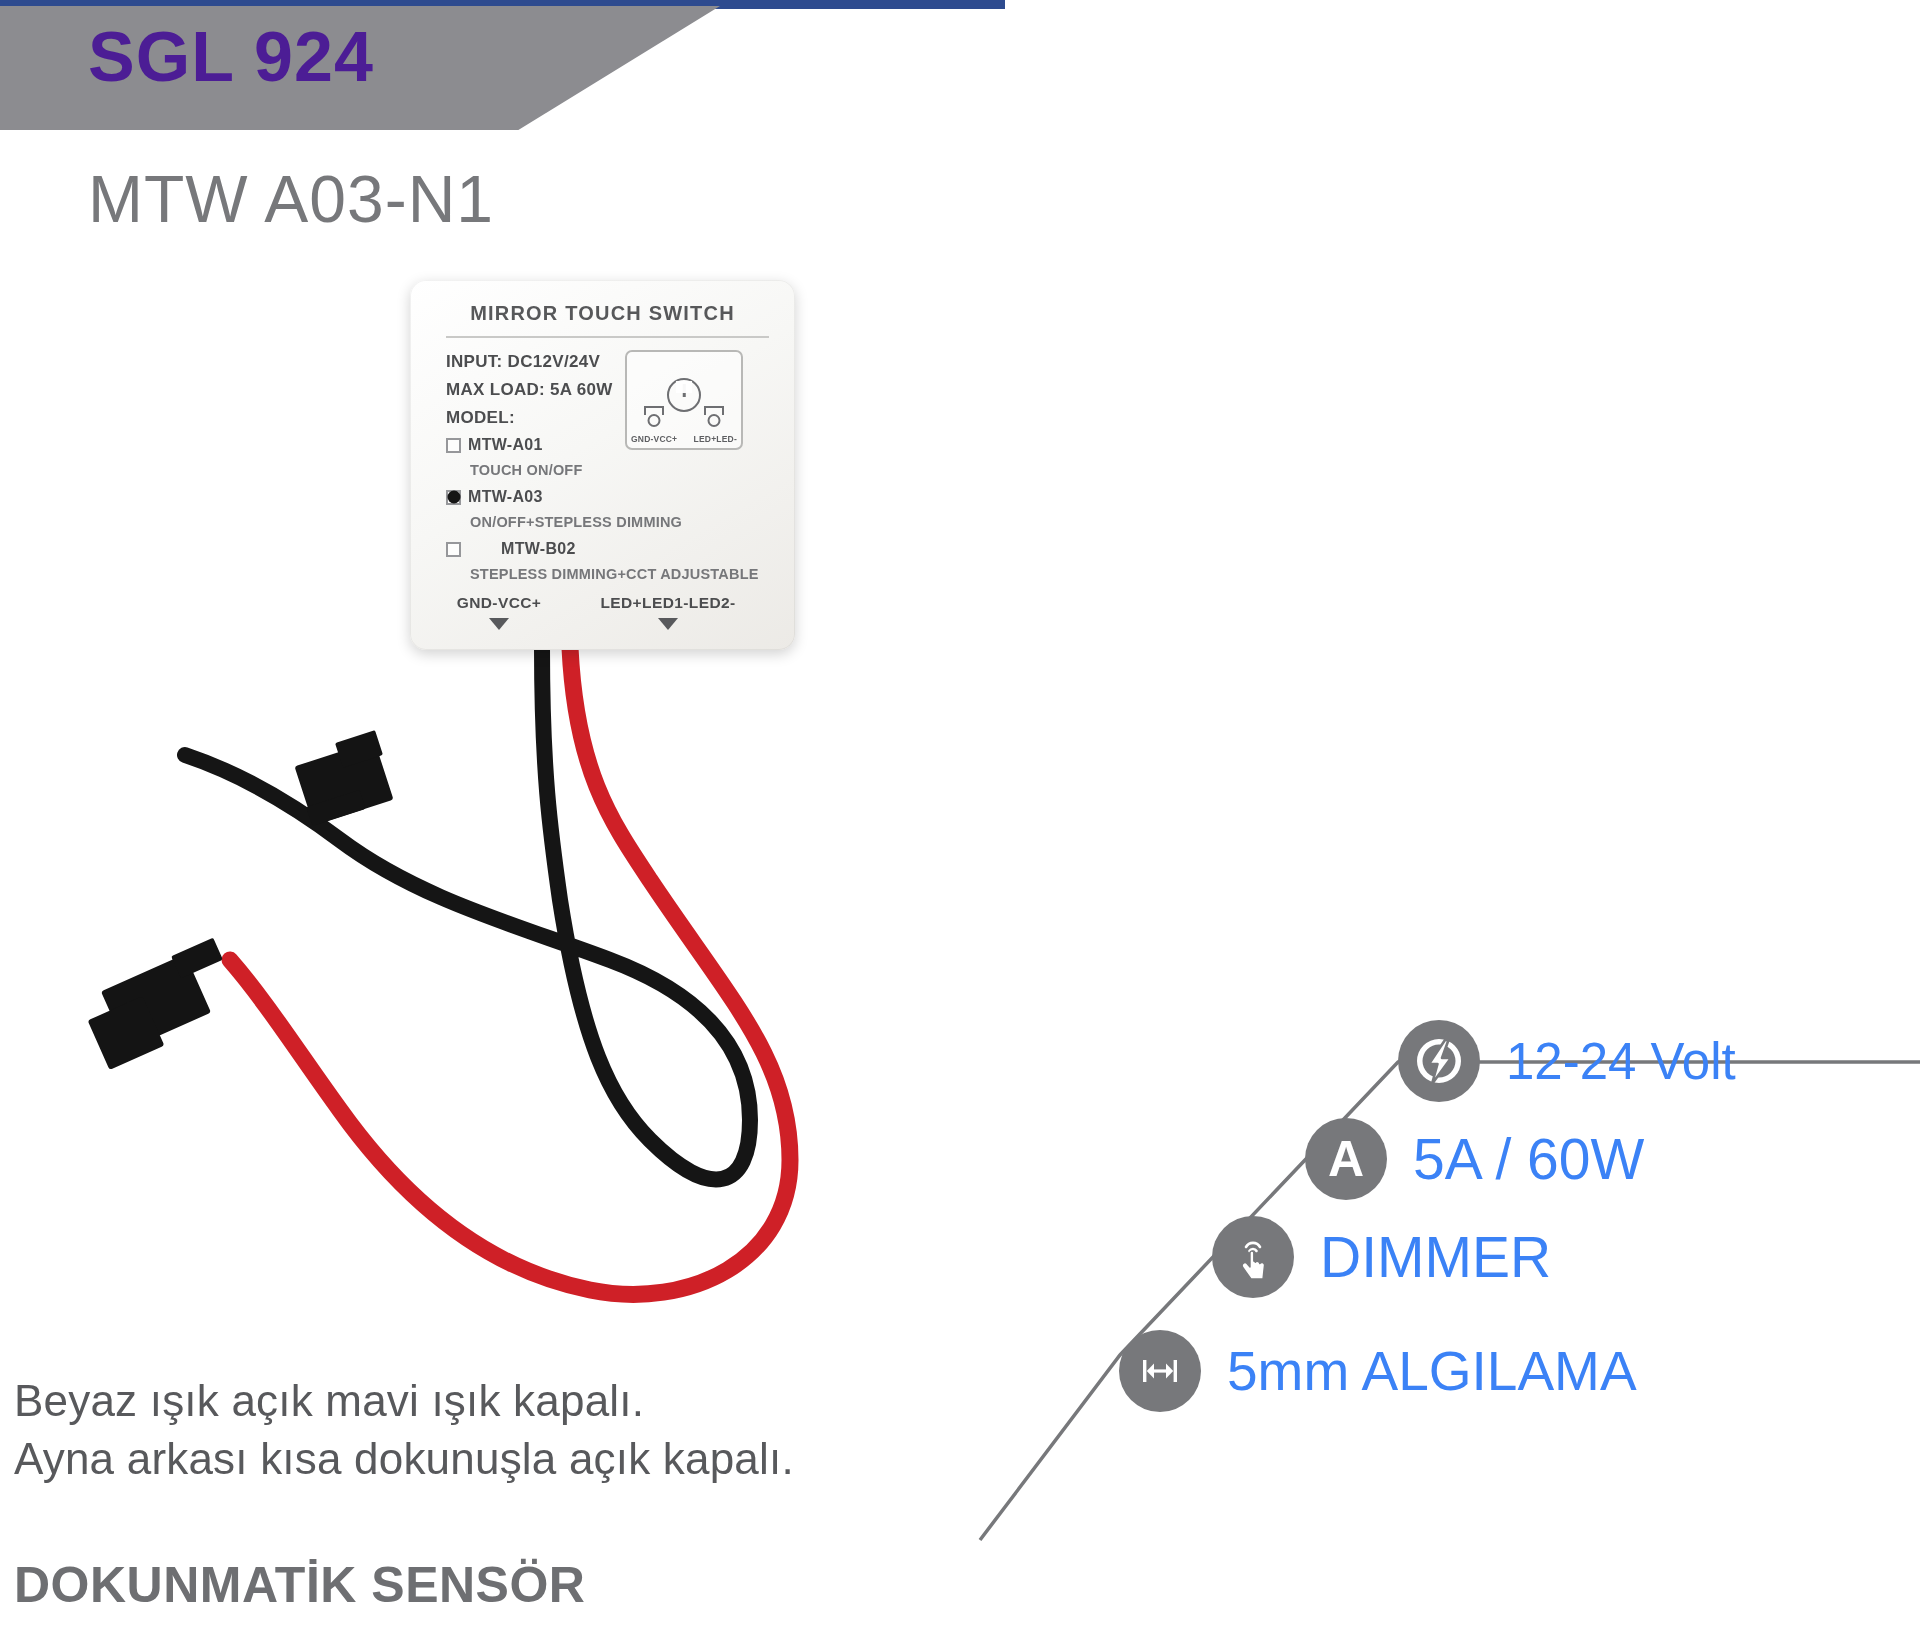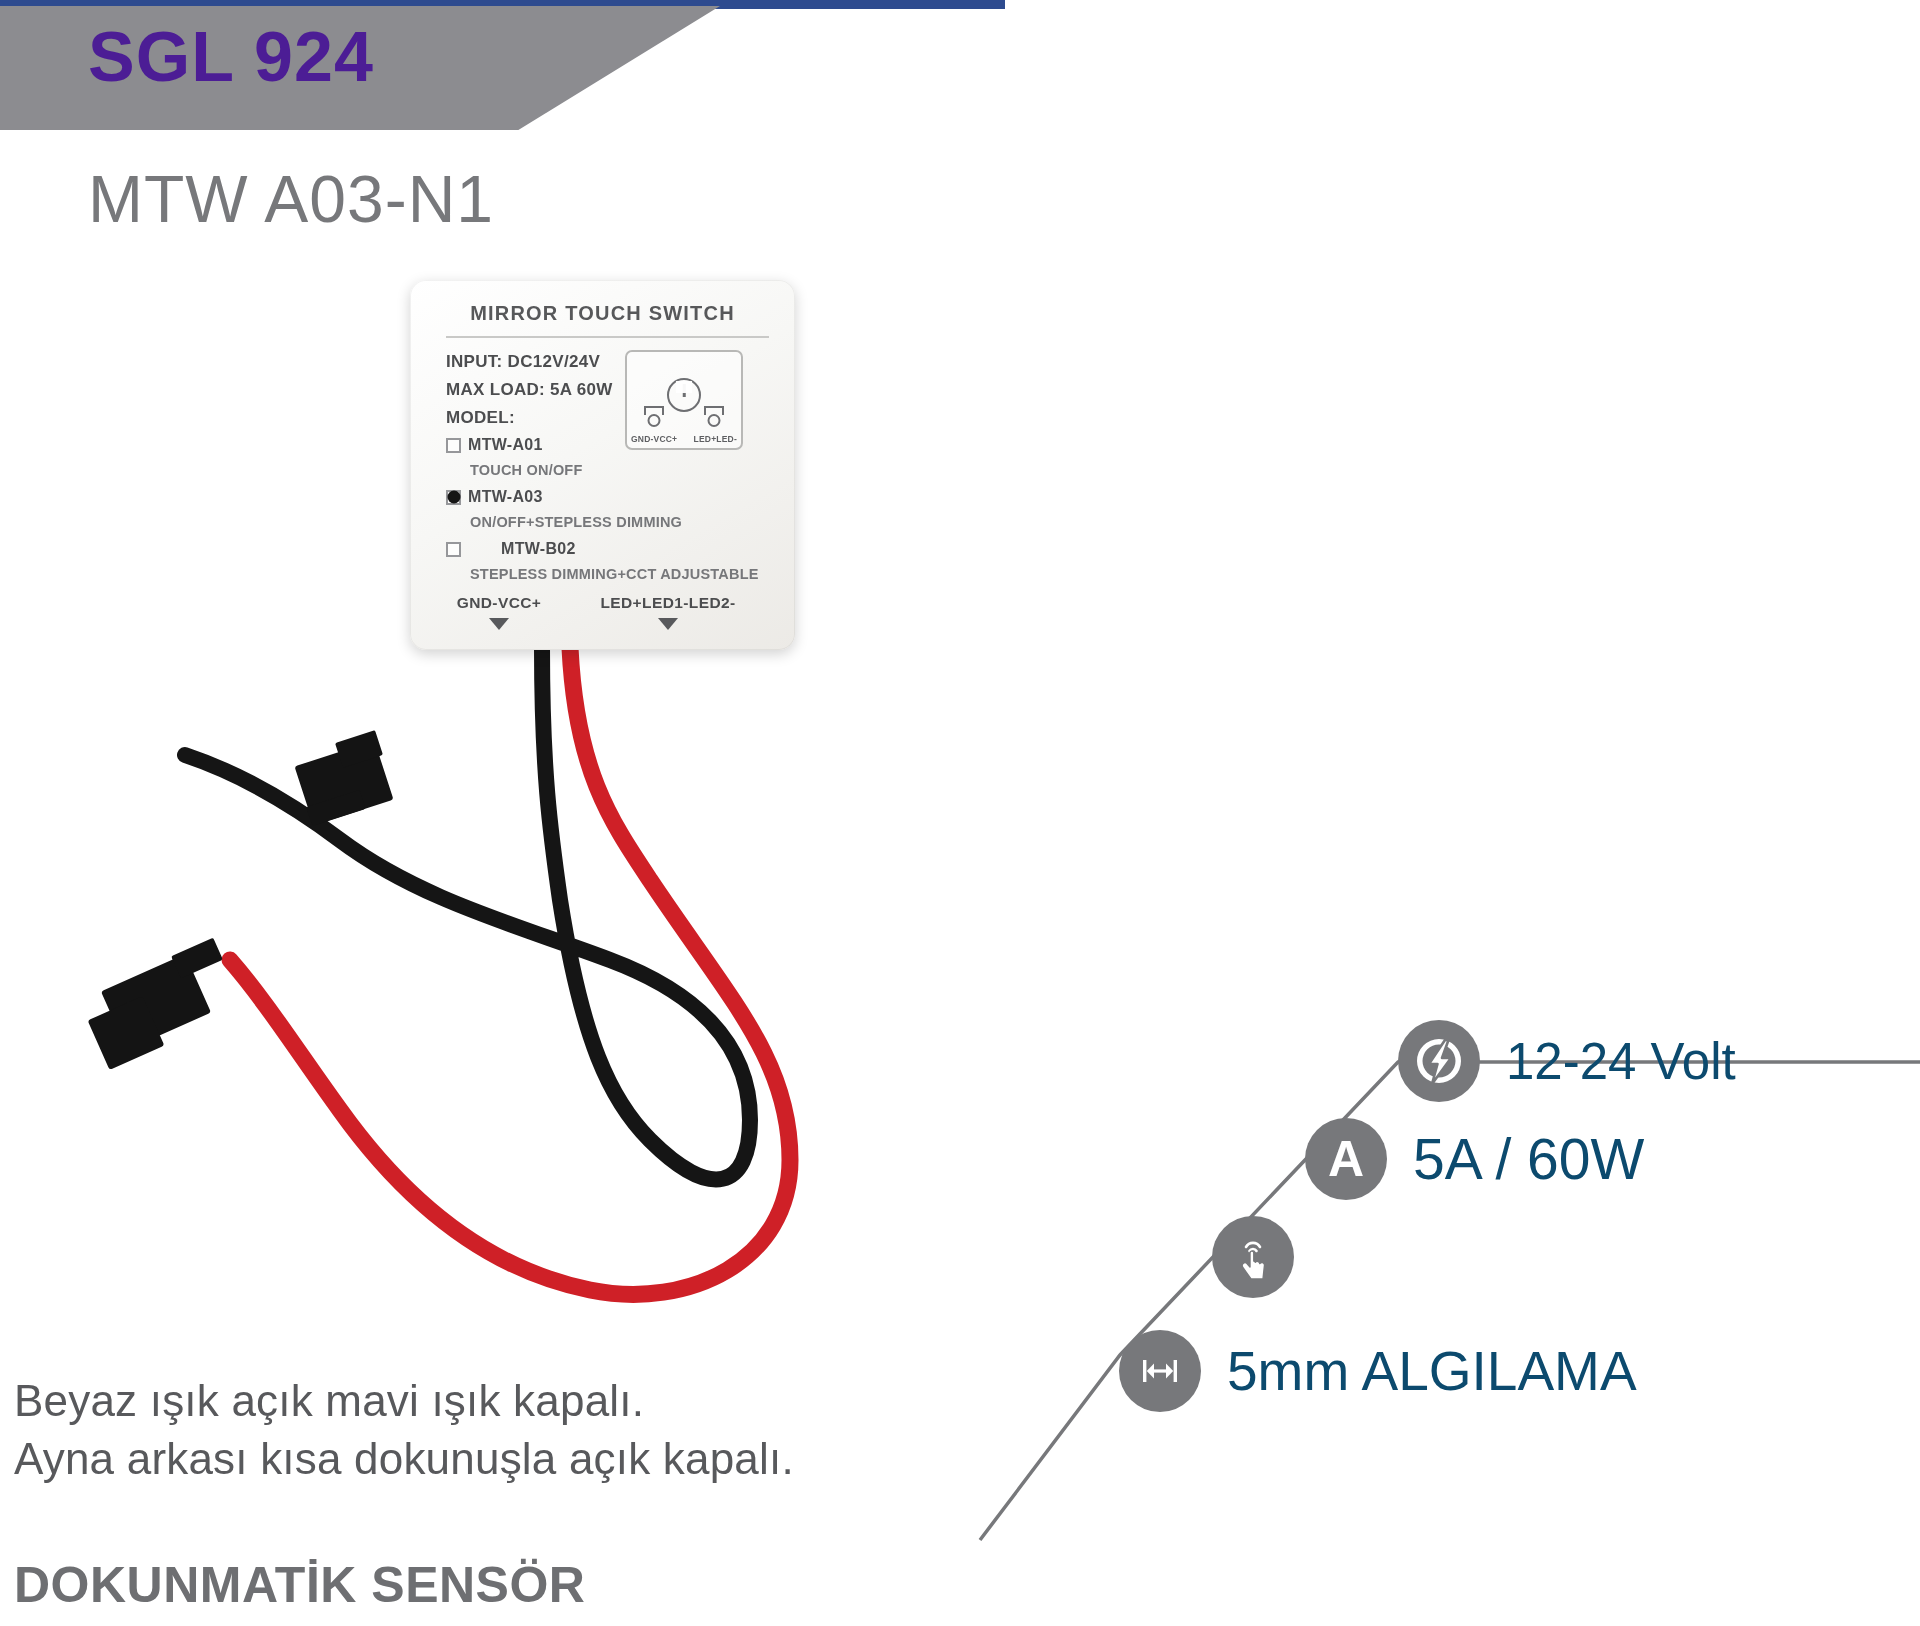--- a/index.html
+++ b/index.html
@@ -139,21 +139,21 @@
   
   #callout{ position:absolute; left:980px; top:1020px; width:940px; height:560px; }
   #leader{ position:absolute; left:0; top:0; width:940px; height:560px; overflow:visible; }
 
   .feat{ position:absolute; display:flex; align-items:center; }
   .feat .bubble{
     width:82px; height:82px; border-radius:50%; background:#77787b;
     flex:none; position:relative; display:flex; align-items:center; justify-content:center;
   }
   .feat .ftext{
-    margin-left:26px; color:#0c4a6e; white-space:nowrap; line-height:1;
+    margin-left:26px; color:#3b82f6; white-space:nowrap; line-height:1;
   }
   .feat.f1{ left:418px; top:0px; }
   .feat.f1 .ftext{ font-size:51px; }
   .feat.f2{ left:325px; top:98px; }
   .feat.f2 .ftext{ font-size:57px; }
   .feat.f3{ left:232px; top:196px; }
   .feat.f3 .ftext{ font-size:57px; }
   .feat.f4{ left:139px; top:310px; }
   .feat.f4 .ftext{ font-size:55px; }
 
@@ -272,20 +272,21 @@
   <div class="feat f3">
     <span class="bubble">
       <svg width="56" height="56" viewBox="0 0 56 56">
         <path d="M21 18 A8 8 0 0 1 35 18" fill="none" stroke="#ffffff" stroke-width="2.6" stroke-linecap="round"></path>
         <path d="M24.5 22 A4 4 0 0 1 31.5 22" fill="none" stroke="#ffffff" stroke-width="2.6" stroke-linecap="round"></path>
         <path d="M25 24 L25 38 L21.5 34 A3 3 0 0 0 17.5 38 L26 50 L38 50 L39.5 36
                  A2.6 2.6 0 0 0 34.8 34.6 A2.6 2.6 0 0 0 30.3 33.2 A2.6 2.6 0 0 0 28.8 32
                  L28.8 24 A1.9 1.9 0 0 0 25 24 Z" fill="#ffffff" stroke="#77787b" stroke-width="1.4" stroke-linejoin="round"></path>
       </svg>
     </span>
+    <span class="ftext">DIMMER</span>
   </div>
 
   <div class="feat f4">
     <span class="bubble">
       <svg width="56" height="56" viewBox="0 0 56 56">
         <rect x="11" y="17" width="3.4" height="22" fill="#ffffff"></rect>
         <rect x="41.6" y="17" width="3.4" height="22" fill="#ffffff"></rect>
         <rect x="18" y="26.4" width="20" height="3.2" fill="#ffffff"></rect>
         <path d="M22 20.5 L14.8 28 L22 35.5 Z" fill="#ffffff"></path>
         <path d="M34 20.5 L41.2 28 L34 35.5 Z" fill="#ffffff"></path>

